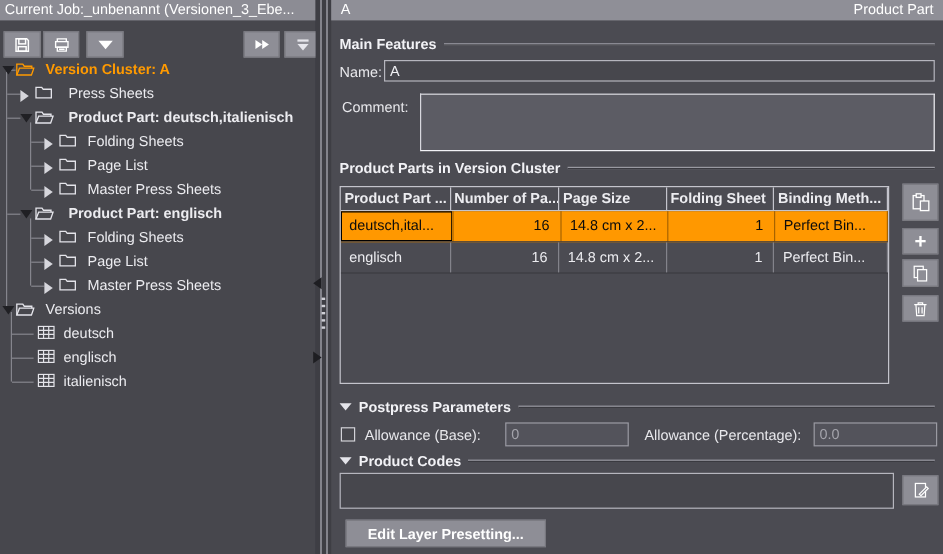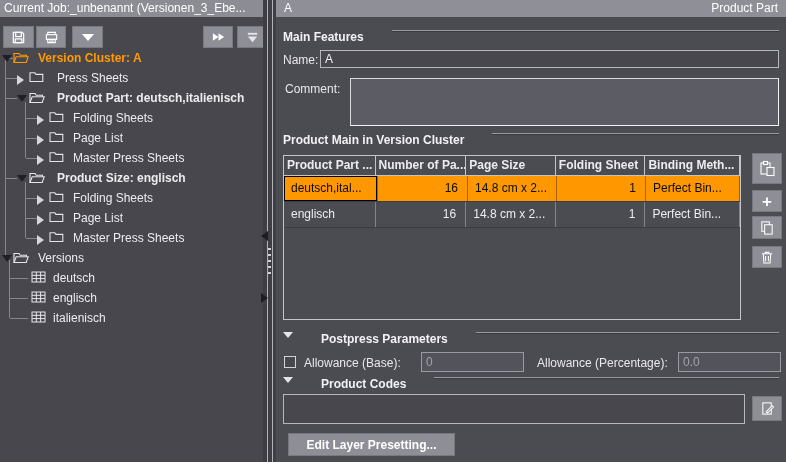--- a/index.html
+++ b/index.html
@@ -37,21 +37,21 @@
   .split-line { position:absolute; top:0; width:1px; height:462px; background:#b2b2ba; }
   .split-arrow-left { position:absolute; left:-2px; top:231px; width:0; height:0;
     border-top:5px solid transparent; border-bottom:5px solid transparent; border-right:7px solid #1e1e22; }
   .split-arrow-right { position:absolute; left:-2px; top:293px; width:0; height:0;
     border-top:5px solid transparent; border-bottom:5px solid transparent; border-left:7px solid #1e1e22; }
   .split-dot { position:absolute; left:5px; width:3px; height:2px; background:#cfcfd6; }
   
   .right-panel { position:absolute; left:276px; top:0; width:510px; height:462px; background:#4b4b52; }
   .rp-header { position:absolute; left:0; top:0; width:510px; height:17px; background:#8f8f97;
     color:#fff; line-height:17px; display:flex; justify-content:space-between; padding:0 8px; }
-  .group-head { position:absolute; display:flex; align-items:flex-start; height:13px; right:7px;gap:22px; }
+  .group-head { position:absolute; display:flex; align-items:center; height:13px; right:7px; }
   .group-title { font-weight:bold; color:#f2f2f6; white-space:nowrap; margin-right:6px; }
   .group-line { flex:1; height:2px; background:#9a9aa2; border-bottom:1px solid #3a3a40; }
   .sec-caret { width:0; height:0; border-left:5px solid transparent; border-right:5px solid transparent;
     border-top:6px solid #e4e4ea; margin-right:6px; }
   .lbl { position:absolute; color:#e8e8ec; white-space:nowrap; }
   .tb { position:absolute; background:#47474d; border:1px solid #b6b6be; color:#f0f0f4;
     font-family:"Liberation Sans",sans-serif; font-size:12px; padding:0 4px; outline:none; }
   .tb.dim { background:#53535b; border-color:#9a9aa2; color:#a3a3ab; }
   .comment-box { position:absolute; background:#5c5c64; border:1px solid #d8d8de;
     border-right-color:#f2f2f6; border-bottom-color:#f2f2f6; color:#f0f0f4;
@@ -185,21 +185,21 @@
               <path d="M1 10.5 V1.8 H5.8 L7 3.4 H13.8 V10.5 Z"></path>
             </svg></span>
           <span class="tree-label" style="left: 73px;">Master Press Sheets</span>
         </div>
         <div class="tree-row" style="top: 120px;">
           <span class="tg tg-open" style="left: 17px;"></span>
           <span class="tree-icon" style="left: 29px;"><svg width="16" height="13" viewBox="0 0 16 13" fill="none" stroke="currentColor" stroke-width="1.1">
               <path d="M1 11.5 V2.5 H6 L7.2 4.2 H13.5 V5.8"></path>
               <path d="M3.2 5.8 H15.2 L13.2 11.5 H1 Z"></path>
             </svg></span>
-          <span class="tree-label bold" style="left: 57px;">Product Size: englisch</span>
+          <span class="tree-label bold" style="left: 57px;">Product Part: englisch</span>
         </div>
         <div class="tree-row" style="top: 140px;">
           <span class="tg tg-closed" style="left: 37px;"></span>
           <span class="tree-icon" style="left: 49px;"><svg width="15" height="12" viewBox="0 0 15 12" fill="none" stroke="currentColor" stroke-width="1.1">
               <path d="M1 10.5 V1.8 H5.8 L7 3.4 H13.8 V10.5 Z"></path>
             </svg></span>
           <span class="tree-label" style="left: 73px;">Folding Sheets</span>
         </div>
         <div class="tree-row" style="top: 160px;">
           <span class="tg tg-closed" style="left: 37px;"></span>
@@ -277,21 +277,21 @@
     <div class="group-head" style="left:7px;top:30px;">
       <span class="group-title">Main Features</span>
       <span class="group-line"></span>
     </div>
     <span class="lbl" style="left:7px;top:53px;">Name:</span>
     <input class="tb" style="left: 44px; top: 50px; width: 459px; height: 18px;" value="A">
     <span class="lbl" style="left:9px;top:82px;">Comment:</span>
     <textarea class="comment-box" style="left: 74px; top: 78px; width: 429px; height: 48px;"></textarea>
 
     <div class="group-head" style="left:7px;top:133px;">
-      <span class="group-title">Product Main in Version Cluster</span>
+      <span class="group-title">Product Parts in Version Cluster</span>
       <span class="group-line"></span>
     </div>
     <div class="pp-table" id="ppTable">
         <div class="t-row t-head">
           <div class="t-cell" style="width: 92px;">Product Part ...</div>
           <div class="t-cell" style="width: 91px;">Number of Pa...</div>
           <div class="t-cell" style="width: 90px;">Page Size</div>
           <div class="t-cell" style="width: 90px;">Folding Sheet</div>
           <div class="t-cell" style="width: 95px;">Binding Meth...</div>
         </div>

